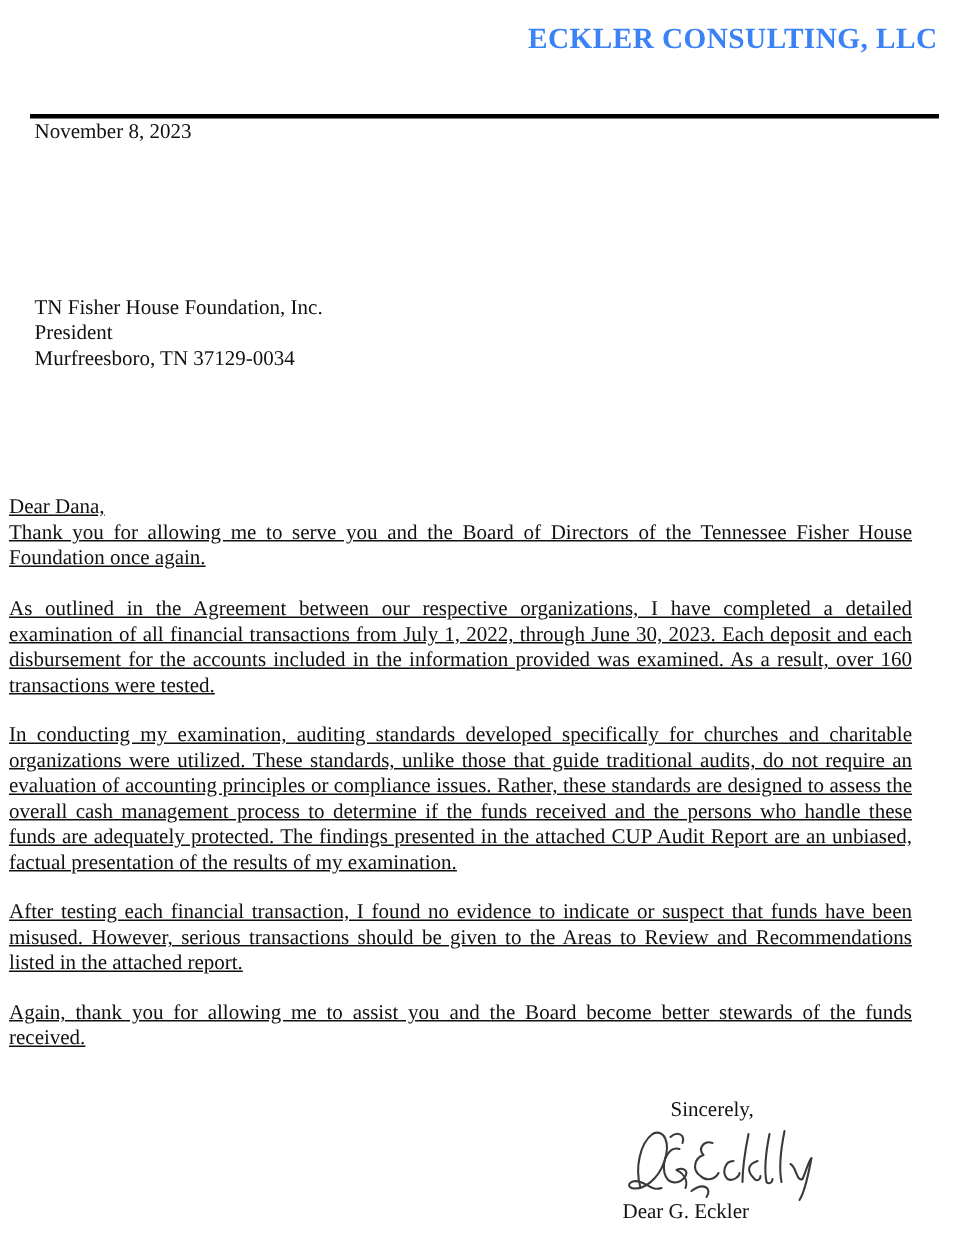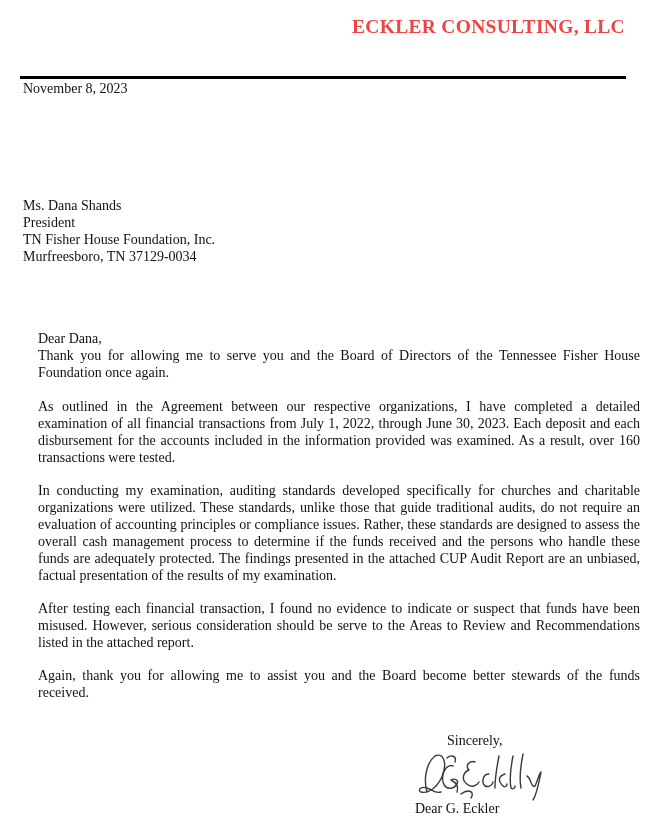--- a/index.html
+++ b/index.html
@@ -20,21 +20,21 @@
       position: absolute;
       right: 20px;
       top: 16px;
       text-align: right;
     }
     .company-name {
       font-weight: bold;
       font-size: 19.5px;
       letter-spacing: 0.3px;
       line-height: 22px;
-      color: #ef4444;
+      color: #3b82f6;
     }
     .tagline {
       font-style: italic;
       font-size: 14px;
       line-height: 16px;
     }
     .rule {
       position: absolute;
       left: 20px;
       top: 76px;
@@ -50,24 +50,25 @@
     }
     .address {
       position: absolute;
       left: 23px;
       top: 197px;
       line-height: 17px;
     }
     .address div { white-space: nowrap; }
     .body-block {
       position: absolute;
-      left: 38px;
+      left: 6px;
       width: 602px;
       line-height: 17px;
       text-align: justify;
+      text-decoration: underline;
     }
     .salutation { top: 330px; }
     .p1 { top: 347px; }
     .p2 { top: 398px; }
     .p3 { top: 482px; }
     .p4 { top: 600px; }
     .p5 { top: 667px; }
     .body-block p { margin: 0; }
     .closing {
       position: absolute;
@@ -95,39 +96,38 @@
 
 <div class="letterhead">
   <div class="company-name">ECKLER CONSULTING, LLC</div>
 </div>
 
 <div class="rule"></div>
 
 <div class="date">November 8, 2023</div>
 
 <div class="address">
-  <div>Ms. Dana Shands</div>
+  <div>TN Fisher House Foundation, Inc.</div>
   <div>President</div>
-  <div>TN Fisher House Foundation, Inc.</div>
   <div>Murfreesboro, TN 37129-0034</div>
 </div>
 
 <div class="body-block salutation">Dear Dana,</div>
 
 <div class="body-block p1">
   <p>Thank you for allowing me to serve you and the Board of Directors of the Tennessee Fisher House Foundation once again.</p>
 </div>
 <div class="body-block p2">
   <p>As outlined in the Agreement between our respective organizations, I have completed a detailed examination of all financial transactions from July 1, 2022, through June 30, 2023. Each deposit and each disbursement for the accounts included in the information provided was examined. As a result, over 160 transactions were tested.</p>
 </div>
 <div class="body-block p3">
   <p>In conducting my examination, auditing standards developed specifically for churches and charitable organizations were utilized. These standards, unlike those that guide traditional audits, do not require an evaluation of accounting principles or compliance issues. Rather, these standards are designed to assess the overall cash management process to determine if the funds received and the persons who handle these funds are adequately protected. The findings presented in the attached CUP Audit Report are an unbiased, factual presentation of the results of my examination.</p>
 </div>
 <div class="body-block p4">
-  <p>After testing each financial transaction, I found no evidence to indicate or suspect that funds have been misused. However, serious consideration should be serve to the Areas to Review and Recommendations listed in the attached report.</p>
+  <p>After testing each financial transaction, I found no evidence to indicate or suspect that funds have been misused. However, serious transactions should be given to the Areas to Review and Recommendations listed in the attached report.</p>
 </div>
 <div class="body-block p5">
   <p>Again, thank you for allowing me to assist you and the Board become better stewards of the funds received.</p>
 </div>
 
 <div class="closing">Sincerely,</div>
 
 <svg class="signature" viewBox="0 0 140 56" xmlns="http://www.w3.org/2000/svg">
   <g fill="none" stroke="#3a3a3a" stroke-width="1.4" stroke-linecap="round" stroke-linejoin="round">
 

